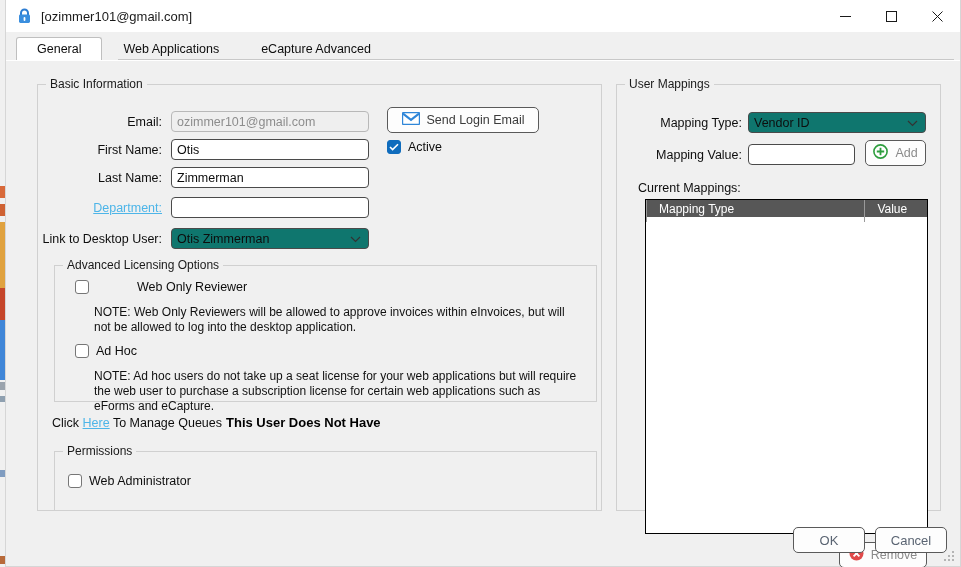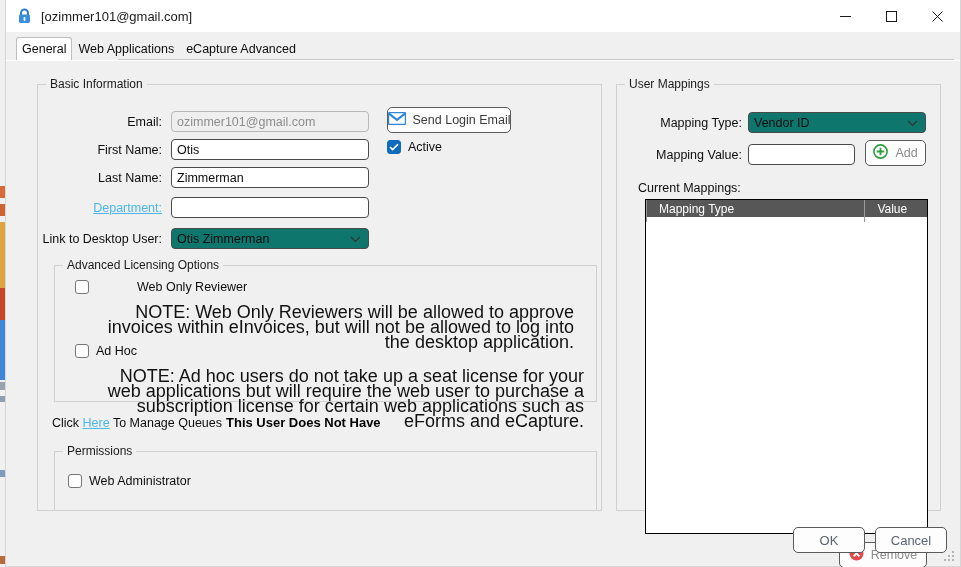--- a/index.html
+++ b/index.html
@@ -76,21 +76,21 @@
     flex: 0 0 28px;
     height: 28px;
     background: #f0f0f0;
     display: flex;
     align-items: flex-end;
     padding-left: 10px;
     box-sizing: border-box;
   }
   .tab {
     height: 23px;
-    padding: 0 5px;
+    padding: 0 20px;
     display: flex;
     align-items: center;
     font-size: 12.5px;
     color: #0d0d0d;
     background: transparent;
     border: 1px solid transparent;
     border-bottom: none;
     box-sizing: border-box;
     white-space: nowrap;
   }
@@ -221,24 +221,23 @@
   }
   .cbox.checked {
     background: #0f6cbd;
     border-color: #0f6cbd;
     display: flex; align-items: center; justify-content: center;
   }
   .cb-label { font-size: 12.5px; color: #0d0d0d; white-space: nowrap; }
 
   .note {
     position: absolute;
-    font-size: 18px;
+    font-size: 12px;
     color: #111111;
     line-height: 15px;
-    text-align: right;
   }
 
   
   .plain-text { position: absolute; font-size: 12.5px; color: #0d0d0d; white-space: nowrap; }
   .inline-link { color: #4db5e8; text-decoration: underline; cursor: pointer; }
 
   .queue-status {
     position: absolute;
     font-size: 13px;
     font-weight: bold;
@@ -368,21 +367,21 @@
       <span class="field-label" style="left:20px; top:171px; width:136px;">Link to Desktop User:</span>
       <div class="combo" style="left:165px; top:167px; width:198px;">
         <span class="combo-text">Otis  Zimmerman</span>
         <span class="chev">
           <svg width="11" height="7" viewBox="0 0 11 7">
               <path d="M1 1l4.5 4.5L10 1" fill="none" stroke="#333" stroke-width="1.2"></path>
             </svg>
         </span>
       </div>
 
-      <div class="btn" style="left:381px; top:46px; width:124px; height:26px;">
+      <div class="btn" style="left:381px; top:46px; width:152px; height:26px;">
         <span>
           <svg width="18" height="13" viewBox="0 0 18 13">
             <rect x="0.5" y="0.5" width="17" height="12" rx="1.2" fill="#ffffff" stroke="#2f86d8" stroke-width="1.4"></rect>
             <path d="M1 1.6l8 6.2 8-6.2" fill="none" stroke="#2f86d8" stroke-width="2.1"></path>
           </svg>
         </span>
         <span>Send Login Email</span>
       </div>
 
       <div class="cb-row" style="left:381px; top:79px;">

